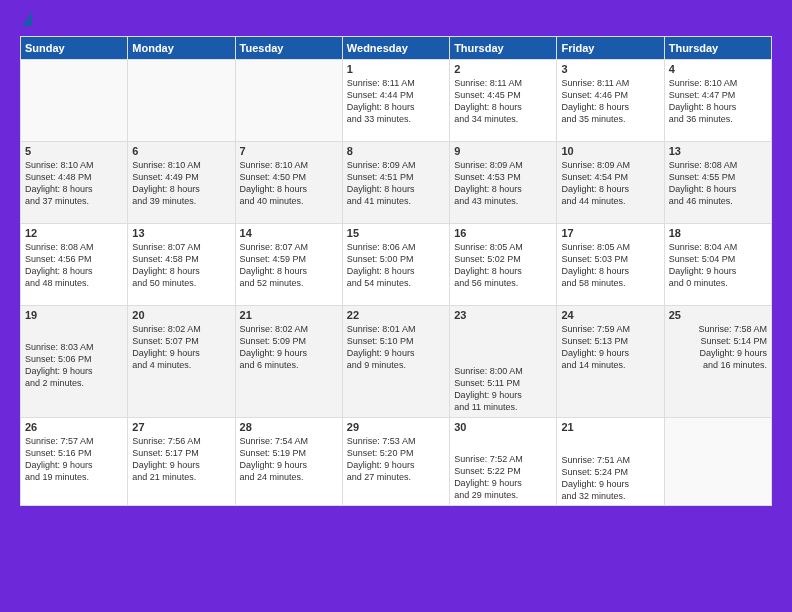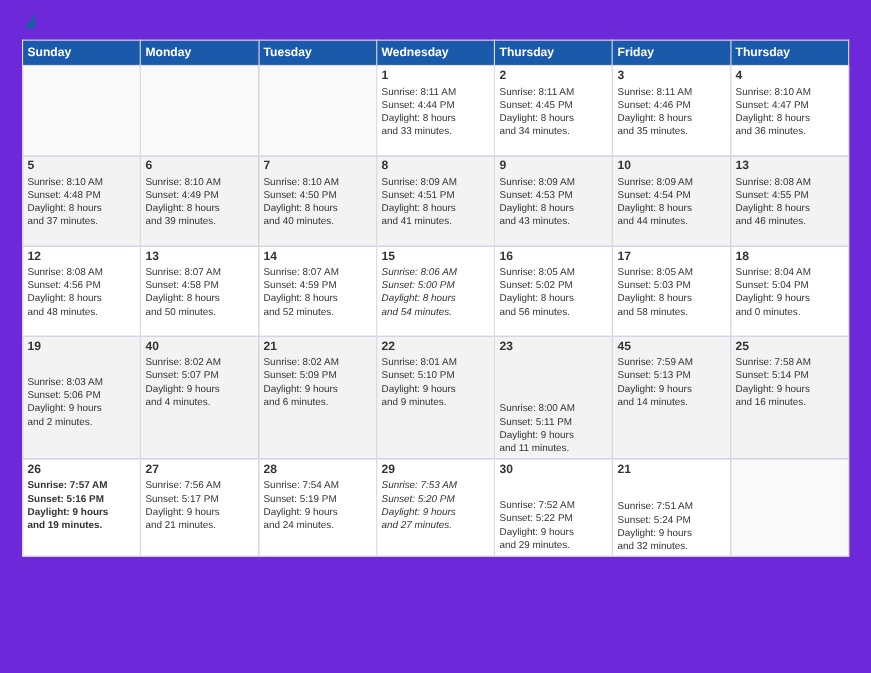--- a/index.html
+++ b/index.html
@@ -232,21 +232,21 @@
           </td>
           <td>
             <div class="day-number">14</div>
             <div class="day-info" style="white-space: pre-line;">Sunrise: 8:07 AM
 Sunset: 4:59 PM
 Daylight: 8 hours
 and 52 minutes.</div>
           </td>
           <td>
             <div class="day-number">15</div>
-            <div class="day-info" style="white-space: pre-line; font-style: italic;">Sunrise: 8:06 AM
+            <div class="day-info" style="white-space: pre-line;">Sunrise: 8:06 AM
 Sunset: 5:00 PM
 Daylight: 8 hours
 and 54 minutes.</div>
           </td>
           <td>
             <div class="day-number">16</div>
             <div class="day-info" style="white-space: pre-line;">Sunrise: 8:05 AM
 Sunset: 5:02 PM
 Daylight: 8 hours
 and 56 minutes.</div>
@@ -268,21 +268,21 @@
         </tr>
         <tr class="row-alt">
           <td>
             <div class="day-number">19</div>
             <div class="day-info" style="white-space: pre-line; margin-top: 20px;">Sunrise: 8:03 AM
 Sunset: 5:06 PM
 Daylight: 9 hours
 and 2 minutes.</div>
           </td>
           <td>
-            <div class="day-number">40</div>
+            <div class="day-number">20</div>
             <div class="day-info" style="white-space: pre-line;">Sunrise: 8:02 AM
 Sunset: 5:07 PM
 Daylight: 9 hours
 and 4 minutes.</div>
           </td>
           <td>
             <div class="day-number">21</div>
             <div class="day-info" style="white-space: pre-line;">Sunrise: 8:02 AM
 Sunset: 5:09 PM
 Daylight: 9 hours
@@ -296,59 +296,59 @@
 and 9 minutes.</div>
           </td>
           <td>
             <div class="day-number">23</div>
             <div class="day-info" style="white-space: pre-line; margin-top: 44px;">Sunrise: 8:00 AM
 Sunset: 5:11 PM
 Daylight: 9 hours
 and 11 minutes.</div>
           </td>
           <td>
-            <div class="day-number">45</div>
+            <div class="day-number">24</div>
             <div class="day-info" style="white-space: pre-line;">Sunrise: 7:59 AM
 Sunset: 5:13 PM
 Daylight: 9 hours
 and 14 minutes.</div>
           </td>
           <td>
             <div class="day-number">25</div>
-            <div class="day-info" style="white-space: pre-line;">Sunrise: 7:58 AM
+            <div class="day-info" style="white-space: pre-line; text-align: right;">Sunrise: 7:58 AM
 Sunset: 5:14 PM
 Daylight: 9 hours
 and 16 minutes.</div>
           </td>
         </tr>
         <tr>
           <td>
             <div class="day-number">26</div>
-            <div class="day-info" style="white-space: pre-line; font-weight: bold;">Sunrise: 7:57 AM
+            <div class="day-info" style="white-space: pre-line;">Sunrise: 7:57 AM
 Sunset: 5:16 PM
 Daylight: 9 hours
 and 19 minutes.</div>
           </td>
           <td>
             <div class="day-number">27</div>
             <div class="day-info" style="white-space: pre-line;">Sunrise: 7:56 AM
 Sunset: 5:17 PM
 Daylight: 9 hours
 and 21 minutes.</div>
           </td>
           <td>
             <div class="day-number">28</div>
             <div class="day-info" style="white-space: pre-line;">Sunrise: 7:54 AM
 Sunset: 5:19 PM
 Daylight: 9 hours
 and 24 minutes.</div>
           </td>
           <td>
             <div class="day-number">29</div>
-            <div class="day-info" style="white-space: pre-line; font-style: italic;">Sunrise: 7:53 AM
+            <div class="day-info" style="white-space: pre-line;">Sunrise: 7:53 AM
 Sunset: 5:20 PM
 Daylight: 9 hours
 and 27 minutes.</div>
           </td>
           <td>
             <div class="day-number">30</div>
             <div class="day-info" style="white-space: pre-line; margin-top: 20px;">Sunrise: 7:52 AM
 Sunset: 5:22 PM
 Daylight: 9 hours
 and 29 minutes.</div>

